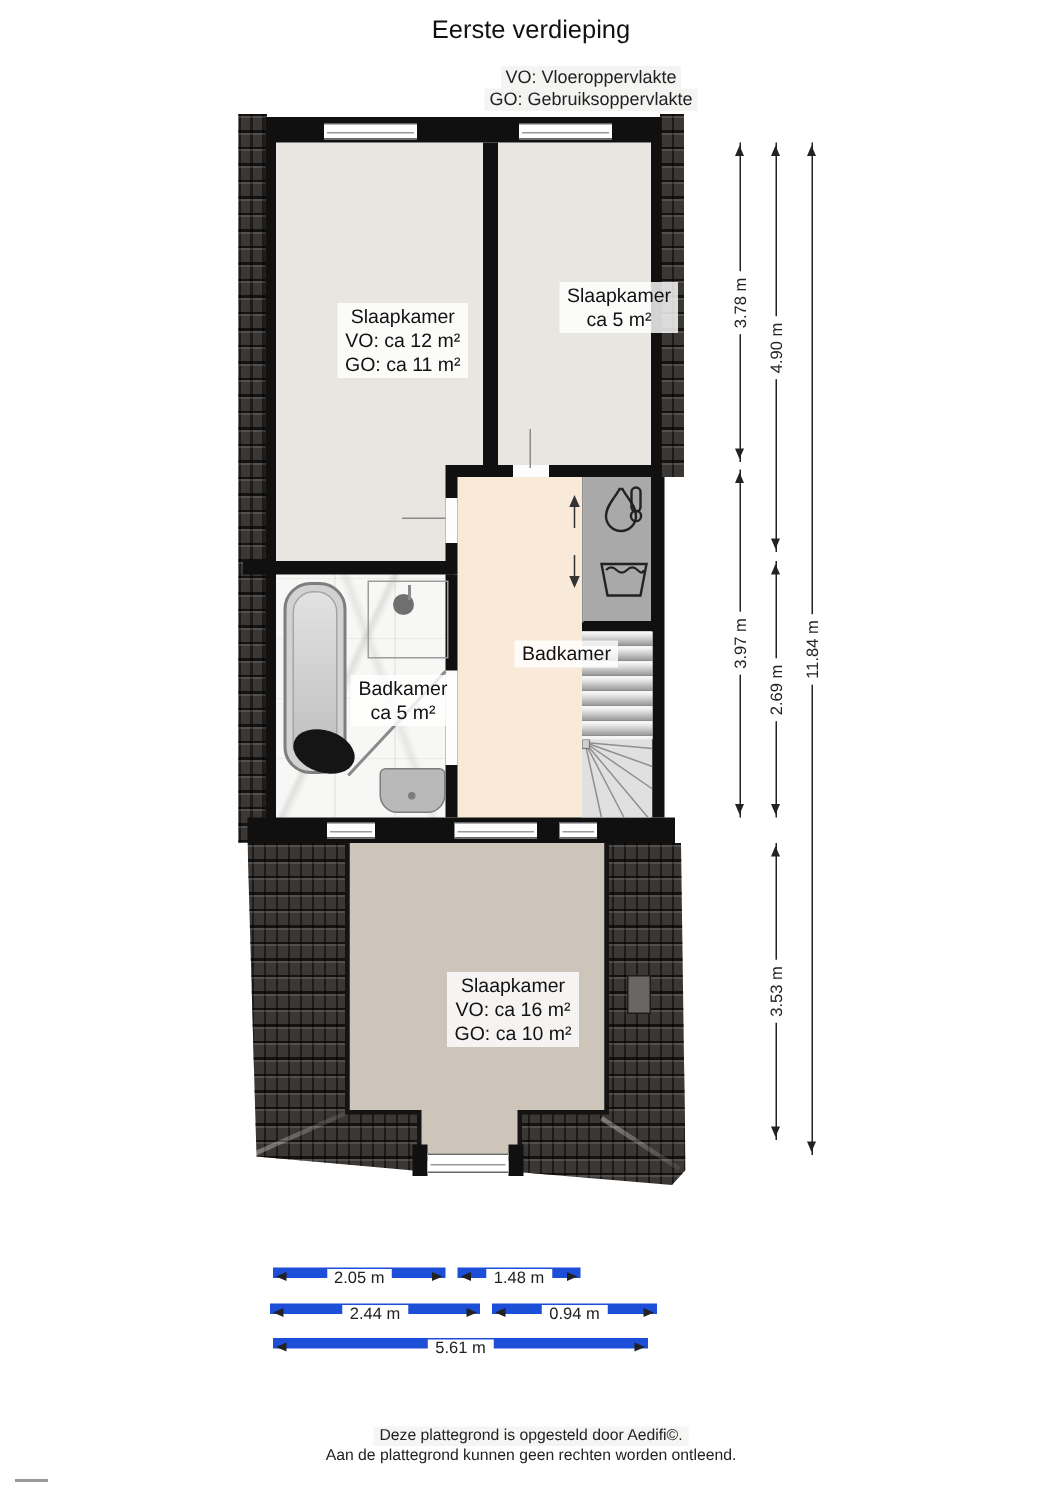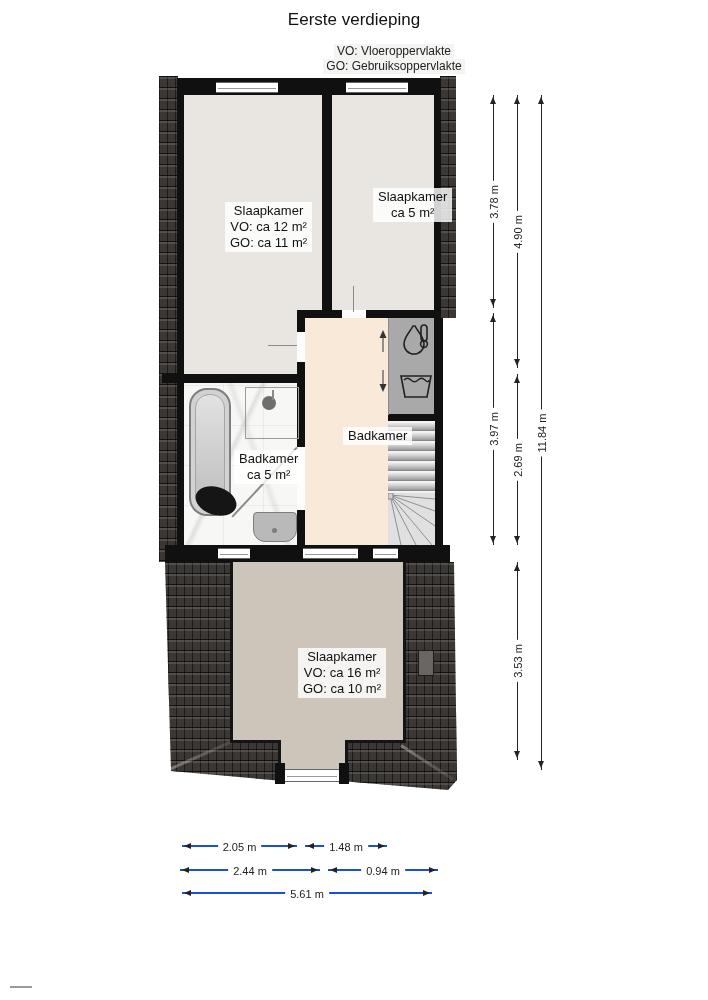--- a/index.html
+++ b/index.html
@@ -36,21 +36,21 @@
   .thin-line{background:#8a8a8a;}
   
   .stairs{background:#e2e2e2;
     background-image:repeating-linear-gradient(to bottom,#f5f5f5 0 1px,#d6d6d6 4px,#9a9a9a 9px,#777 10px);}
   
   .dim-v{border-left:1px solid #222;width:0;}
   .dim-v::before{content:"";position:absolute;top:-1px;left:-4px;border:3.5px solid transparent;border-bottom:7px solid #222;}
   .dim-v::after{content:"";position:absolute;bottom:-1px;left:-4px;border:3.5px solid transparent;border-top:7px solid #222;}
   .dim-v .lbl{position:absolute;top:50%;left:0;transform:translate(-50%,-50%) rotate(-90deg);
       background:#fff;padding:0 4px;font-size:11px;color:#222;white-space:nowrap;}
-  .dim-h{border-top:2px solid #1d4ed8;height:0;}
+  .dim-h{border-top:7px solid #1d4ed8;height:0;}
   .dim-h::before{content:"";position:absolute;left:-1px;top:-4px;border:3.5px solid transparent;border-right:7px solid #222;}
   .dim-h::after{content:"";position:absolute;right:-1px;top:-4px;border:3.5px solid transparent;border-left:7px solid #222;}
   .dim-h .lbl{position:absolute;left:50%;top:0;transform:translate(-50%,-50%);
       background:#fff;padding:0 5px;font-size:11px;color:#222;white-space:nowrap;}
   
   .bathtub{border:2px solid #7e7e7e;border-radius:18px;background:#d2d2d2;}
   .bathtub .inner{position:absolute;left:4px;top:4px;right:4px;bottom:4px;border-radius:14px;
       background:linear-gradient(to bottom,#e2e2e2,#bdbdbd);border:1px solid #a5a5a5;}
   .bathtub .tap{position:absolute;left:50%;bottom:6px;width:9px;height:9px;margin-left:-5px;
       border-radius:50%;background:#8a8a8a;}
@@ -217,16 +217,20 @@
   <div class="abs dim-h" style="left:180px;top:869px;width:140px;">
     <span class="lbl">2.44 m</span>
     </div>
   <div class="abs dim-h" style="left:328px;top:869px;width:110px;">
     <span class="lbl">0.94 m</span>
     </div>
   <div class="abs dim-h" style="left:182px;top:892px;width:250px;">
     <span class="lbl">5.61 m</span>
     </div>
 
+  <div class="abs footer">
+    <span class="bg">Deze plattegrond is opgesteld door Aedifi©.</span><br>
+    <span>Aan de plattegrond kunnen geen rechten worden ontleend.</span>
+  </div>
 
   <div class="abs" style="left:10px;top:986px;width:22px;height:2px;background:#9a9a9a;"></div>
 
 </div>
 
 </body></html>

